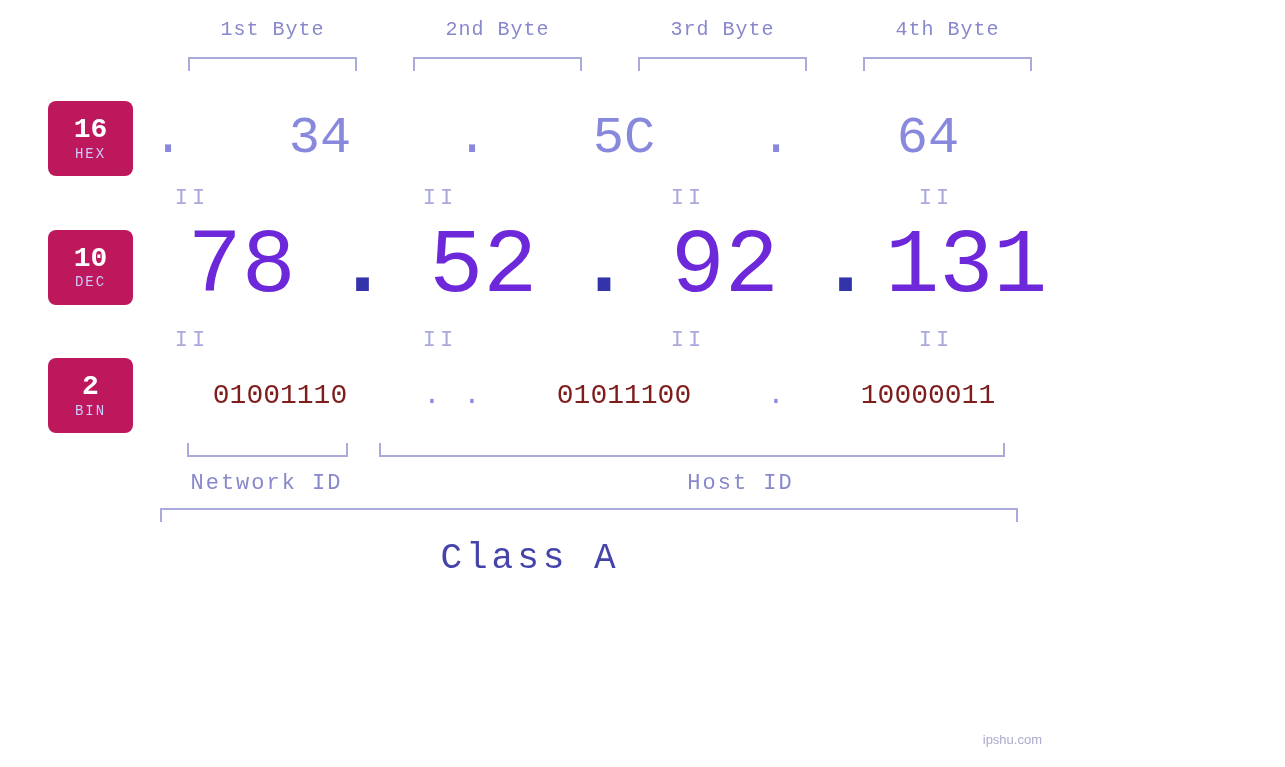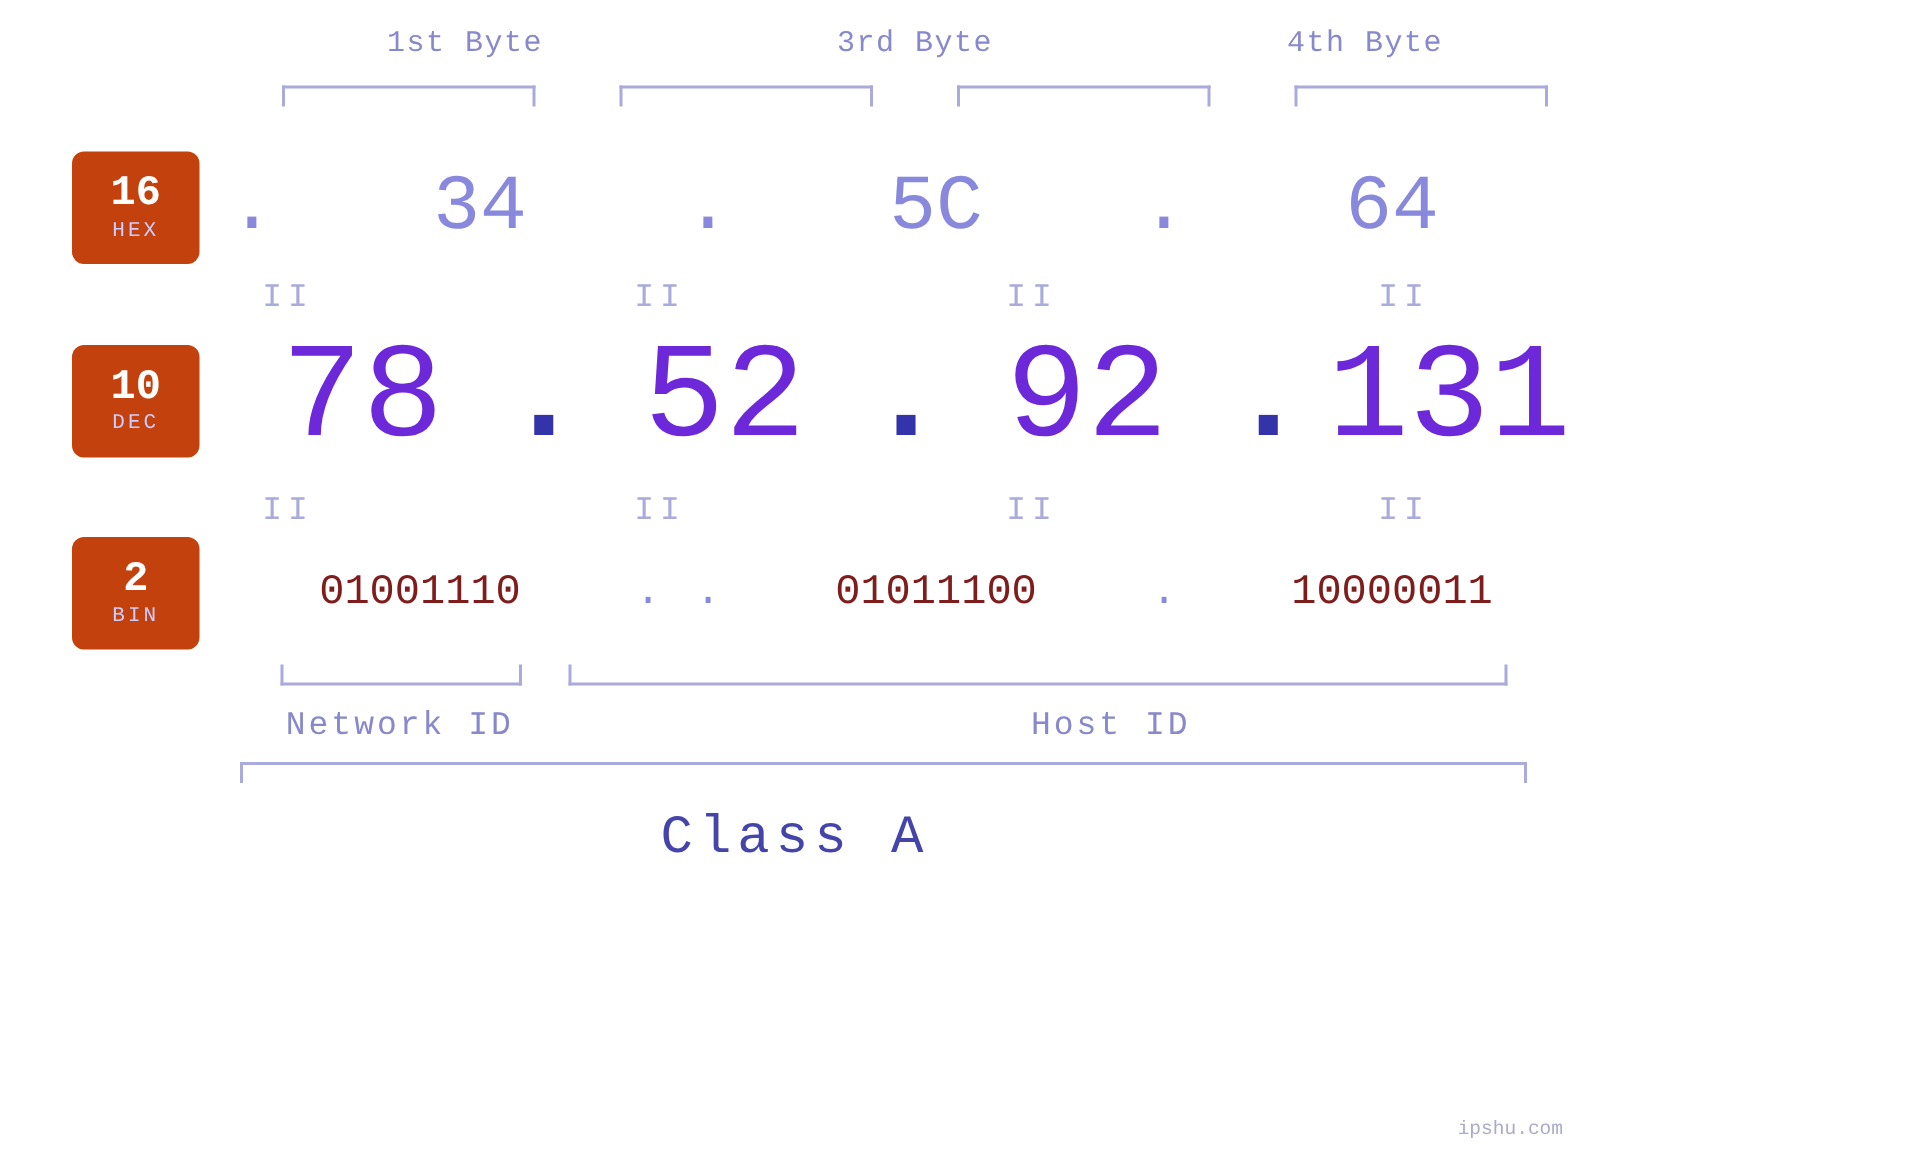--- a/index.html
+++ b/index.html
@@ -63,21 +63,21 @@
     .number-row {
       display: flex;
       align-items: center;
       width: 100%;
       padding: 0 0;
     }
 
     .badge {
       width: 85px;
       height: 75px;
-      background: #c2410c;
+      background: #be185d;
       border-radius: 8px;
       display: flex;
       flex-direction: column;
       align-items: center;
       justify-content: center;
       margin-left: 48px;
       margin-right: 15px;
       flex-shrink: 0;
     }
     .badge-number {
@@ -186,40 +186,41 @@
     .class-label {
       color: #4444aa;
       font-size: 36px;
       font-family: 'Courier New', Courier, monospace;
       letter-spacing: 4px;
     }
 
     
     .watermark {
       position: absolute;
-      bottom: 7px;
+      bottom: 20px;
       right: 18px;
       color: #aaaacc;
       font-size: 13px;
-      font-family: Liberation Mono, monospace;
+      font-family: Liberation Sans, sans-serif;
     }
 
     
     .dot-cell {
       flex: 0 0 40px;
       text-align: center;
     }
   </style>
 </head>
 <body>
 
 <div class="main-container">
 
   <div class="byte-labels-row">
     <div class="byte-label">1st Byte</div>
+    <div class="byte-label">2nd Byte</div>
     <div class="byte-label">3rd Byte</div>
     <div class="byte-label">4th Byte</div>
   </div>
 
   <div class="top-brackets-row">
     <div class="bracket-cell">
       <div class="bracket-top"></div>
     </div>
     <div class="bracket-cell">
       <div class="bracket-top"></div>

